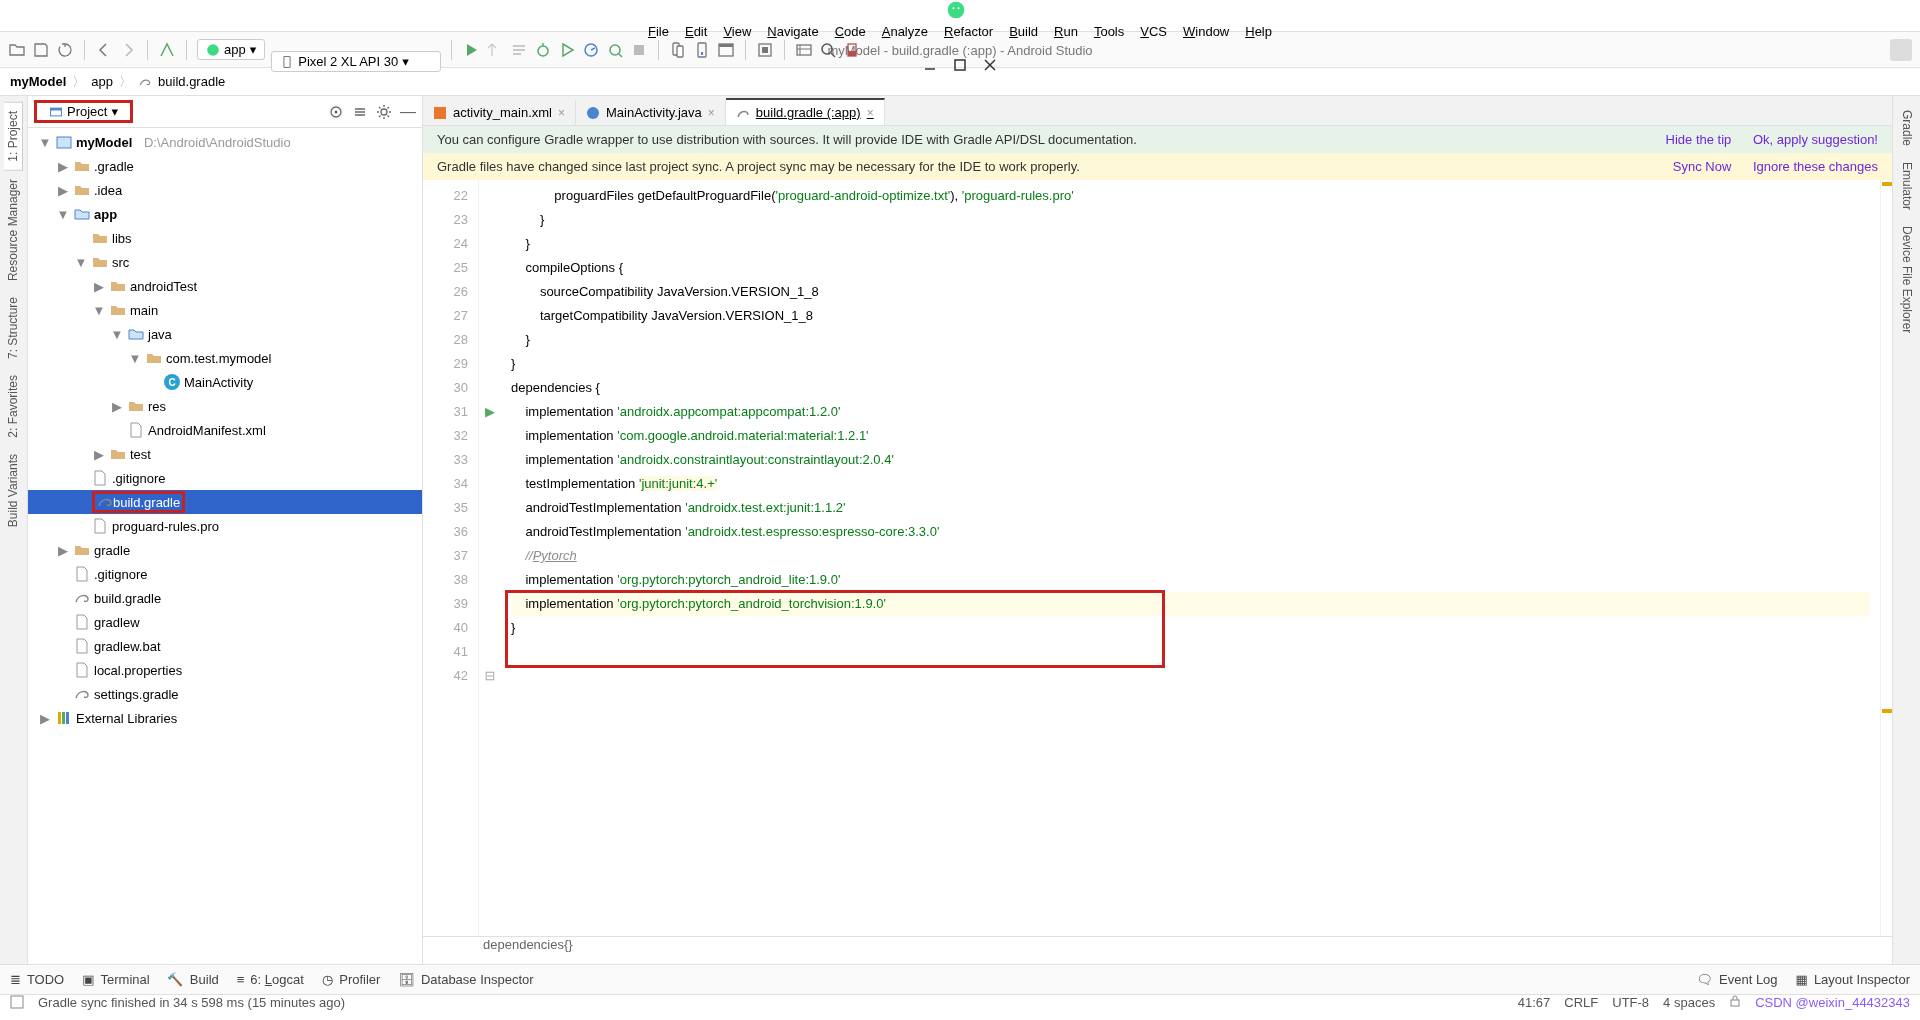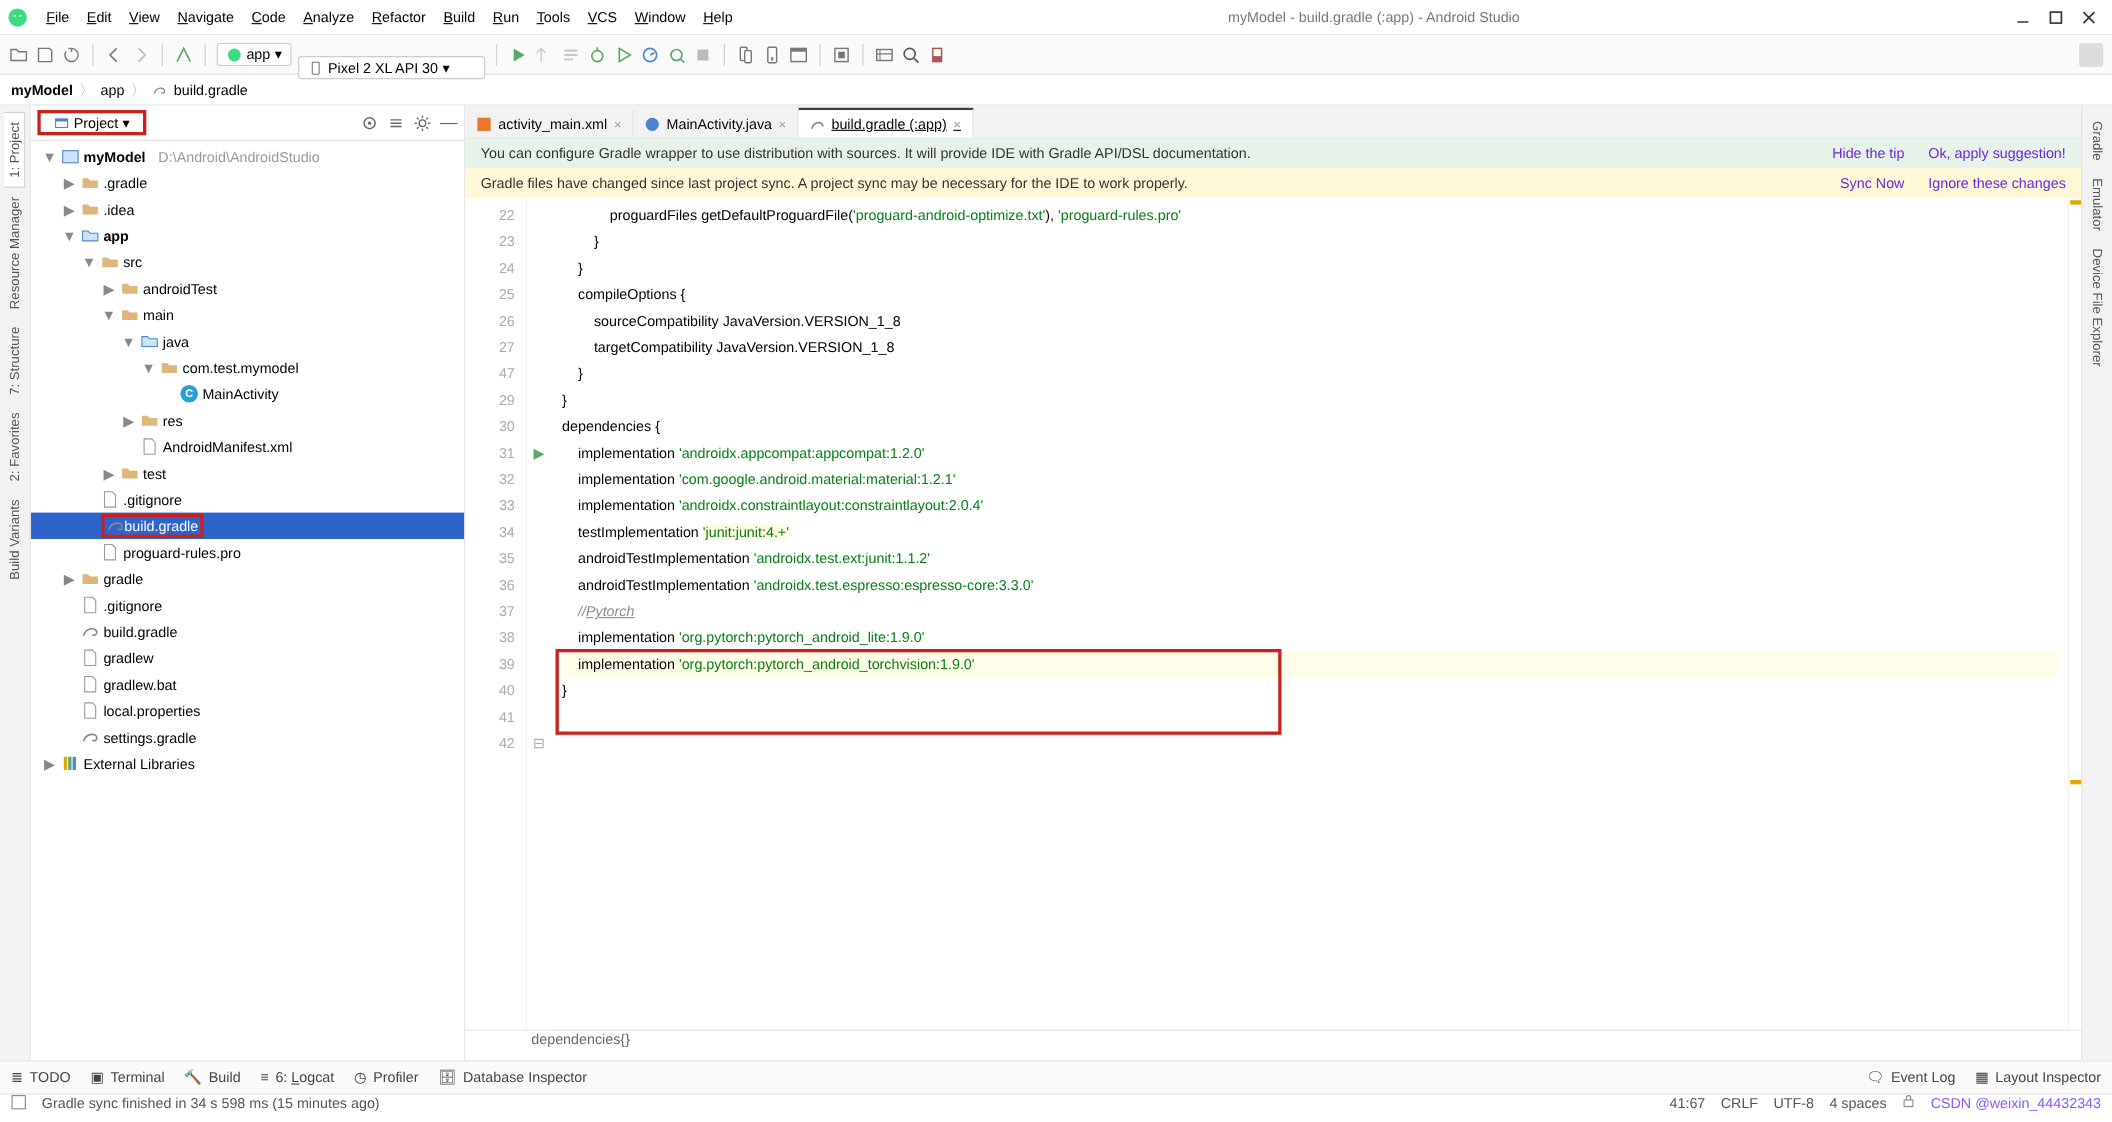--- a/index.html
+++ b/index.html
@@ -1,17 +1,17 @@
 <!DOCTYPE html>
 <html><head>
 <meta charset="utf-8">
 <style>
 * { margin:0; padding:0; box-sizing:border-box; font-family:"Segoe UI",Arial,sans-serif; font-size:13px; }
 body { background:#fff; color:#000; width:1920px; height:1020px; overflow:hidden; position:relative; }
-.menubar { display:flex; align-items:center; height:32px; padding:0 6px; background:#fff; border-bottom:1px solid #e0e0e0; }
+.menubar { display:flex; align-items:center; height:32px; padding:0 6px; background:#fff; border-bottom:1px solid #e0e0e0;flex-direction:column; }
 .menubar .logo { width:20px; height:20px; margin-right:8px; color:#3ddc84; }
 .menubar .menu-item { padding:4px 8px; cursor:pointer; }
 .menubar .menu-item u { text-decoration:underline; }
 .menubar .title { flex:1; text-align:center; color:#777; }
 .menubar .win-btns { display:flex; gap:16px; padding:0 8px; }
 .win-btn { width:14px; height:14px; cursor:pointer; }
 .toolbar { display:flex; align-items:center; height:36px; padding:0 8px; gap:6px; border-bottom:1px solid #e0e0e0; background:#fafafa; }
 .tb-icon { width:18px; height:18px; cursor:pointer; color:#555; flex-shrink:0; }
 .tb-sep { width:1px; height:20px; background:#ccc; margin:0 4px; flex-shrink:0; }
 .tb-combo { display:flex; align-items:center; gap:4px; border:1px solid #ccc; padding:2px 8px; border-radius:3px; background:#fff; cursor:pointer; white-space:nowrap; }
@@ -336,20 +336,27 @@
           <span>.idea</span>
         </div>
         <div class="tree-row ind-1">
           <span class="arrow">▼</span>
           <svg class="ficon module" viewBox="0 0 16 16" width="16" height="16">
             <path d="M1 4h5l2 2h7v7H1z" fill="#cfe3f7" stroke="#4a86cf"></path>
           </svg>
           <span><b>app</b></span>
         </div>
         <div class="tree-row ind-2">
+          <span class="arrow"></span>
+          <svg class="ficon folder" viewBox="0 0 16 16" width="16" height="16">
+            <path d="M1 4h5l2 2h7v7H1z" fill="#dcb67a"></path>
+          </svg>
+          <span>libs</span>
+        </div>
+        <div class="tree-row ind-2">
           <span class="arrow">▼</span>
           <svg class="ficon folder" viewBox="0 0 16 16" width="16" height="16">
             <path d="M1 4h5l2 2h7v7H1z" fill="#dcb67a"></path>
           </svg>
           <span>src</span>
         </div>
         <div class="tree-row ind-3">
           <span class="arrow">▶</span>
           <svg class="ficon folder" viewBox="0 0 16 16" width="16" height="16">
             <path d="M1 4h5l2 2h7v7H1z" fill="#dcb67a"></path>
@@ -526,21 +533,21 @@
       </span>
     </div>
     <div class="code-area">
       <div class="gutter-col" id="gutter">
           <div>22</div>
           <div>23</div>
           <div>24</div>
           <div>25</div>
           <div>26</div>
           <div>27</div>
-          <div>47</div>
+          <div>28</div>
           <div>29</div>
           <div>30</div>
           <div>31</div>
           <div>32</div>
           <div>33</div>
           <div>34</div>
           <div>35</div>
           <div>36</div>
           <div>37</div>
           <div>38</div>

